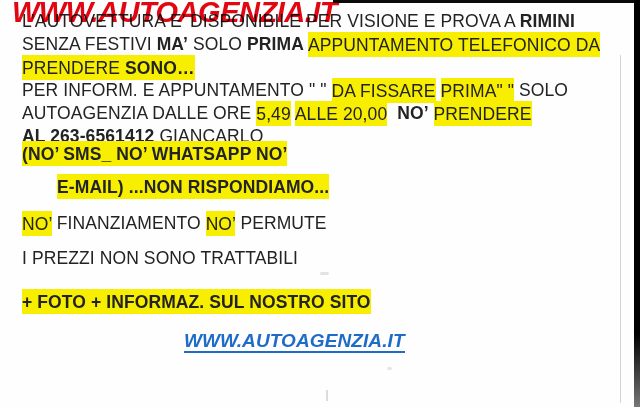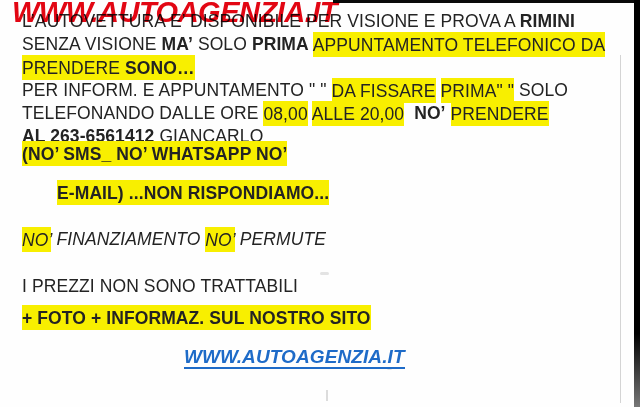--- a/index.html
+++ b/index.html
@@ -17,24 +17,24 @@
   .speck-a{position:absolute;left:320px;top:272px;width:9px;height:3px;background:#e3e3e3;border-radius:2px;}
   .speck-b{position:absolute;left:326px;top:390px;width:2px;height:11px;background:#dcdcdc;}
   .speck-c{position:absolute;left:387px;top:367px;width:5px;height:3px;background:#e6e6e6;border-radius:2px;}
 
   
   .content{position:absolute;left:22px;top:10px;width:596px;color:#232323;font-size:17.5px;}
   .line{line-height:23px;white-space:pre-wrap;letter-spacing:.1px;}
   .b{font-weight:700;}
   .hl{background:#f8ef00;padding:2.5px 0;}
   .m-l8{margin-top:-6px;}
-  .m-l9{margin-top:16px;padding-left:35px;}
-  .m-l10{margin-top:24px;font-style:italic;}
-  .m-l11{margin-top:24px;}
-  .m-l12{margin-top:8px;}
+  .m-l9{margin-top:10px;padding-left:35px;}
+  .m-l10{margin-top:14px;}
+  .m-l11{margin-top:12px;}
+  .m-l12{margin-top:20px;}
   .m-l13{margin-top:16px;}
   .link-line{margin-left:162px;}
   .site-link{
     color:#1e6bc8;font-weight:700;font-style:italic;font-size:19px;
     text-decoration:none;border-bottom:2px solid #1e6bc8;cursor:pointer;
   }
   
   .watermark{
     position:absolute;left:12px;top:-4px;
     font-size:29px;font-weight:700;font-style:italic;letter-spacing:-.5px;
@@ -50,28 +50,28 @@
   <div class="right-edge"></div>
   <div class="fold-line"></div>
   <div class="speck-a"></div>
   <div class="speck-b"></div>
   <div class="speck-c"></div>
 
   <div class="content">
 
     <div class="line"><span>L’AUTOVETTURA E’ DISPONIBILE PER VISIONE E PROVA A </span><span class="b">RIMINI</span></div>
 
-    <div class="line"><span>SENZA VISIONE </span><span class="b">MA’</span><span> SOLO </span><span class="b">PRIMA</span><span> </span><span class="hl">APPUNTAMENTO TELEFONICO DA</span></div>
+    <div class="line"><span>SENZA FESTIVI </span><span class="b">MA’</span><span> SOLO </span><span class="b">PRIMA</span><span> </span><span class="hl">APPUNTAMENTO TELEFONICO DA</span></div>
 
     <div class="line"><span class="hl">PRENDERE </span><span class="hl b">SONO…</span></div>
 
 
     <div class="line"><span>PER INFORM. E APPUNTAMENTO " " </span><span class="hl">DA FISSARE</span><span> </span><span class="hl">PRIMA" "</span><span> SOLO</span></div>
 
-    <div class="line"><span>TELEFONANDO DALLE ORE </span><span class="hl">08,00</span><span> </span><span class="hl">ALLE 20,00</span><span>  </span><span class="b">NO’</span><span> </span><span class="hl">PRENDERE</span></div>
+    <div class="line"><span>AUTOAGENZIA DALLE ORE </span><span class="hl">5,49</span><span> </span><span class="hl">ALLE 20,00</span><span>  </span><span class="b">NO’</span><span> </span><span class="hl">PRENDERE</span></div>
 
     <div class="line"><span class="b">AL 263-6561412</span><span> GIANCARLO</span></div>
 
     <div class="line m-l8"><span class="hl b">(NO’ SMS_ NO’ WHATSAPP NO’</span></div>
 
     <div class="line m-l9"><span class="hl b">E-MAIL) ...NON RISPONDIAMO...</span></div>
 
     <div class="line m-l10"><span class="hl">NO’</span><span> FINANZIAMENTO </span><span class="hl">NO’</span><span> PERMUTE</span></div>
 
     <div class="line m-l11"><span>I PREZZI NON SONO TRATTABILI</span></div>

